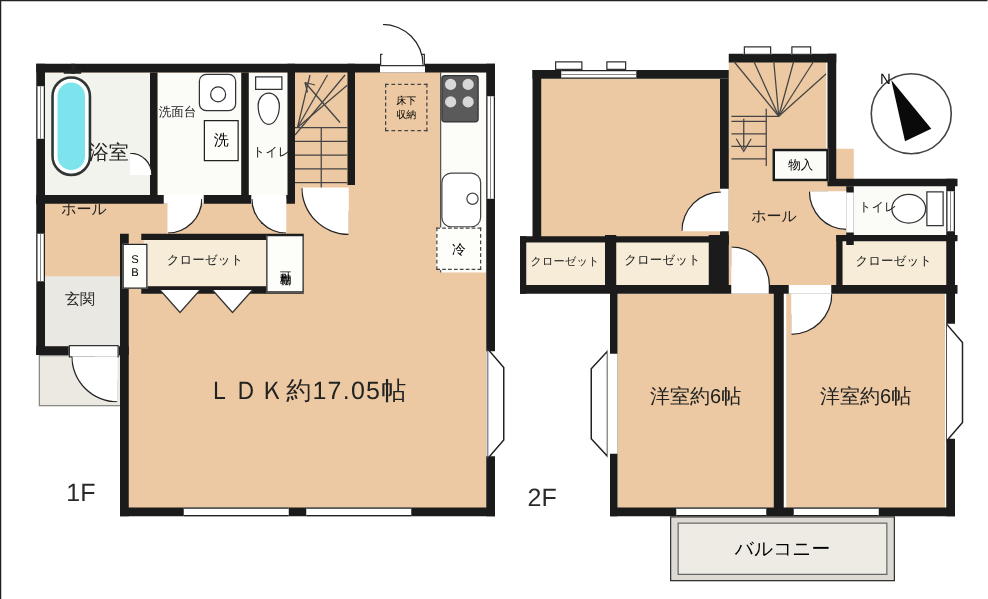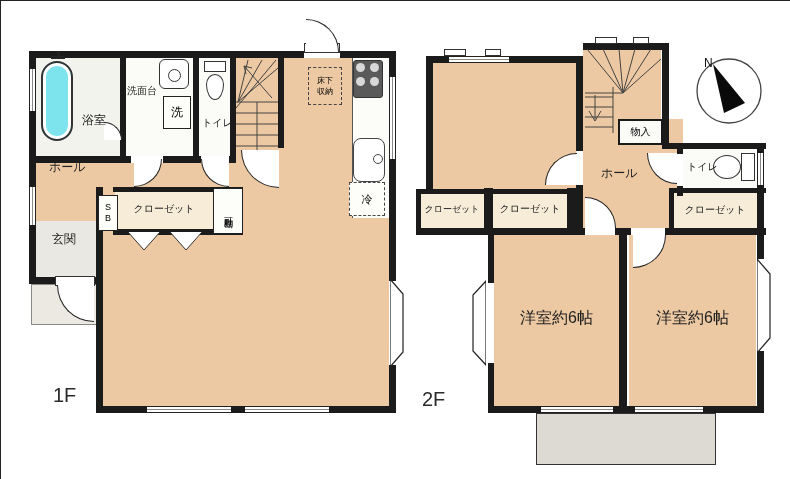--- a/index.html
+++ b/index.html
@@ -127,26 +127,27 @@
 
   <svg class="abs" style="left:125px;top:229px;" width="86" height="22" viewBox="0 0 86 22">
     <polyline points="2,2 18,20 34,2" fill="#fff" stroke="#333" stroke-width="1"></polyline>
     <polyline points="44,2 60,20 76,2" fill="#fff" stroke="#333" stroke-width="1"></polyline>
   </svg>
 
   <svg class="abs" style="left:389px;top:276px;" width="15" height="92" viewBox="0 0 15 92">
     <polygon points="0,2 13,17 13,75 0,90" fill="#fff" stroke="#222" stroke-width="1.2"></polygon>
   </svg>
 
-  <div class="lbl" style="left:70px;top:113px;font-size:12px;margin-left:11px;">浴室</div>
+  <div class="lbl" style="left:70px;top:113px;font-size:16px;">浴室</div>
   <div class="lbl" style="left:126px;top:84px;font-size:10px;">洗面台</div>
   <div class="lbl" style="left:201px;top:116px;font-size:10px;">トイレ</div>
   <div class="lbl" style="left:48px;top:160px;font-size:12px;">ホール</div>
   <div class="lbl" style="left:51px;top:232px;font-size:12px;">玄関</div>
   <div class="lbl c" style="left:114px;top:202px;width:98px;font-size:10px;">クローゼット</div>
+  <div class="lbl c" style="left:100px;top:301px;width:290px;font-size:20px;letter-spacing:1px;font-weight:500;">ＬＤＫ約17.05帖</div>
   <div class="lbl" style="left:52px;top:383px;font-size:20px;color:#2a2a2a;">1F</div>
 
   <div class="abs room-tan" style="left:432px;top:62px;width:143px;height:128px;"></div>
   <div class="abs room-tan" style="left:582px;top:48px;width:78px;height:72px;"></div>
   <div class="abs room-tan" style="left:572px;top:118px;width:110px;height:114px;"></div>
   <div class="abs room-tan" style="left:493px;top:234px;width:125px;height:172px;"></div>
   <div class="abs room-tan" style="left:628px;top:234px;width:127px;height:172px;"></div>
   <div class="abs room-wet" style="left:682px;top:148px;width:73px;height:47px;"></div>
   <div class="abs closet-fill" style="left:420px;top:193px;width:63px;height:34px;"></div>
   <div class="abs closet-fill" style="left:492px;top:191px;width:74px;height:36px;"></div>
@@ -217,20 +218,23 @@
   <div class="abs arc br" style="left:632px;top:234px;width:33px;height:33px;"></div>
 
   <svg class="abs" style="left:469px;top:278px;" width="16" height="88" viewBox="0 0 16 88">
     <polygon points="16,2 3,16 3,72 16,86" fill="#fff" stroke="#222" stroke-width="1.2"></polygon>
   </svg>
   <svg class="abs" style="left:756px;top:256px;" width="16" height="98" viewBox="0 0 16 98">
     <polygon points="0,2 13,17 13,81 0,96" fill="#fff" stroke="#222" stroke-width="1.2"></polygon>
   </svg>
 
   <div class="abs" style="left:535px;top:412px;width:180px;height:52px;border:1.5px solid #333;background:#dcdad2;"></div>
+  <div class="abs boxlbl" style="left:541px;top:417px;width:168px;height:42px;border:1px solid #666;background:var(--c-balcony,#edebe4);font-size:15px;">
+    <span>バルコニー</span>
+  </div>
 
   <svg class="abs" style="left:690px;top:50px;" width="74" height="76" viewBox="0 0 74 76">
     <circle cx="38" cy="40" r="32" fill="none" stroke="#444" stroke-width="1.3"></circle>
     <polygon points="22,13 54,52 33,62" fill="#0a0a0a"></polygon>
     <text x="13" y="16" font-size="12" fill="#111">N</text>
   </svg>
 
   <div class="lbl" style="left:600px;top:166px;font-size:12px;">ホール</div>
   <div class="lbl" style="left:686px;top:160px;font-size:10px;">トイレ</div>
   <div class="lbl c" style="left:417px;top:203px;width:68px;font-size:9px;">クローゼット</div>

